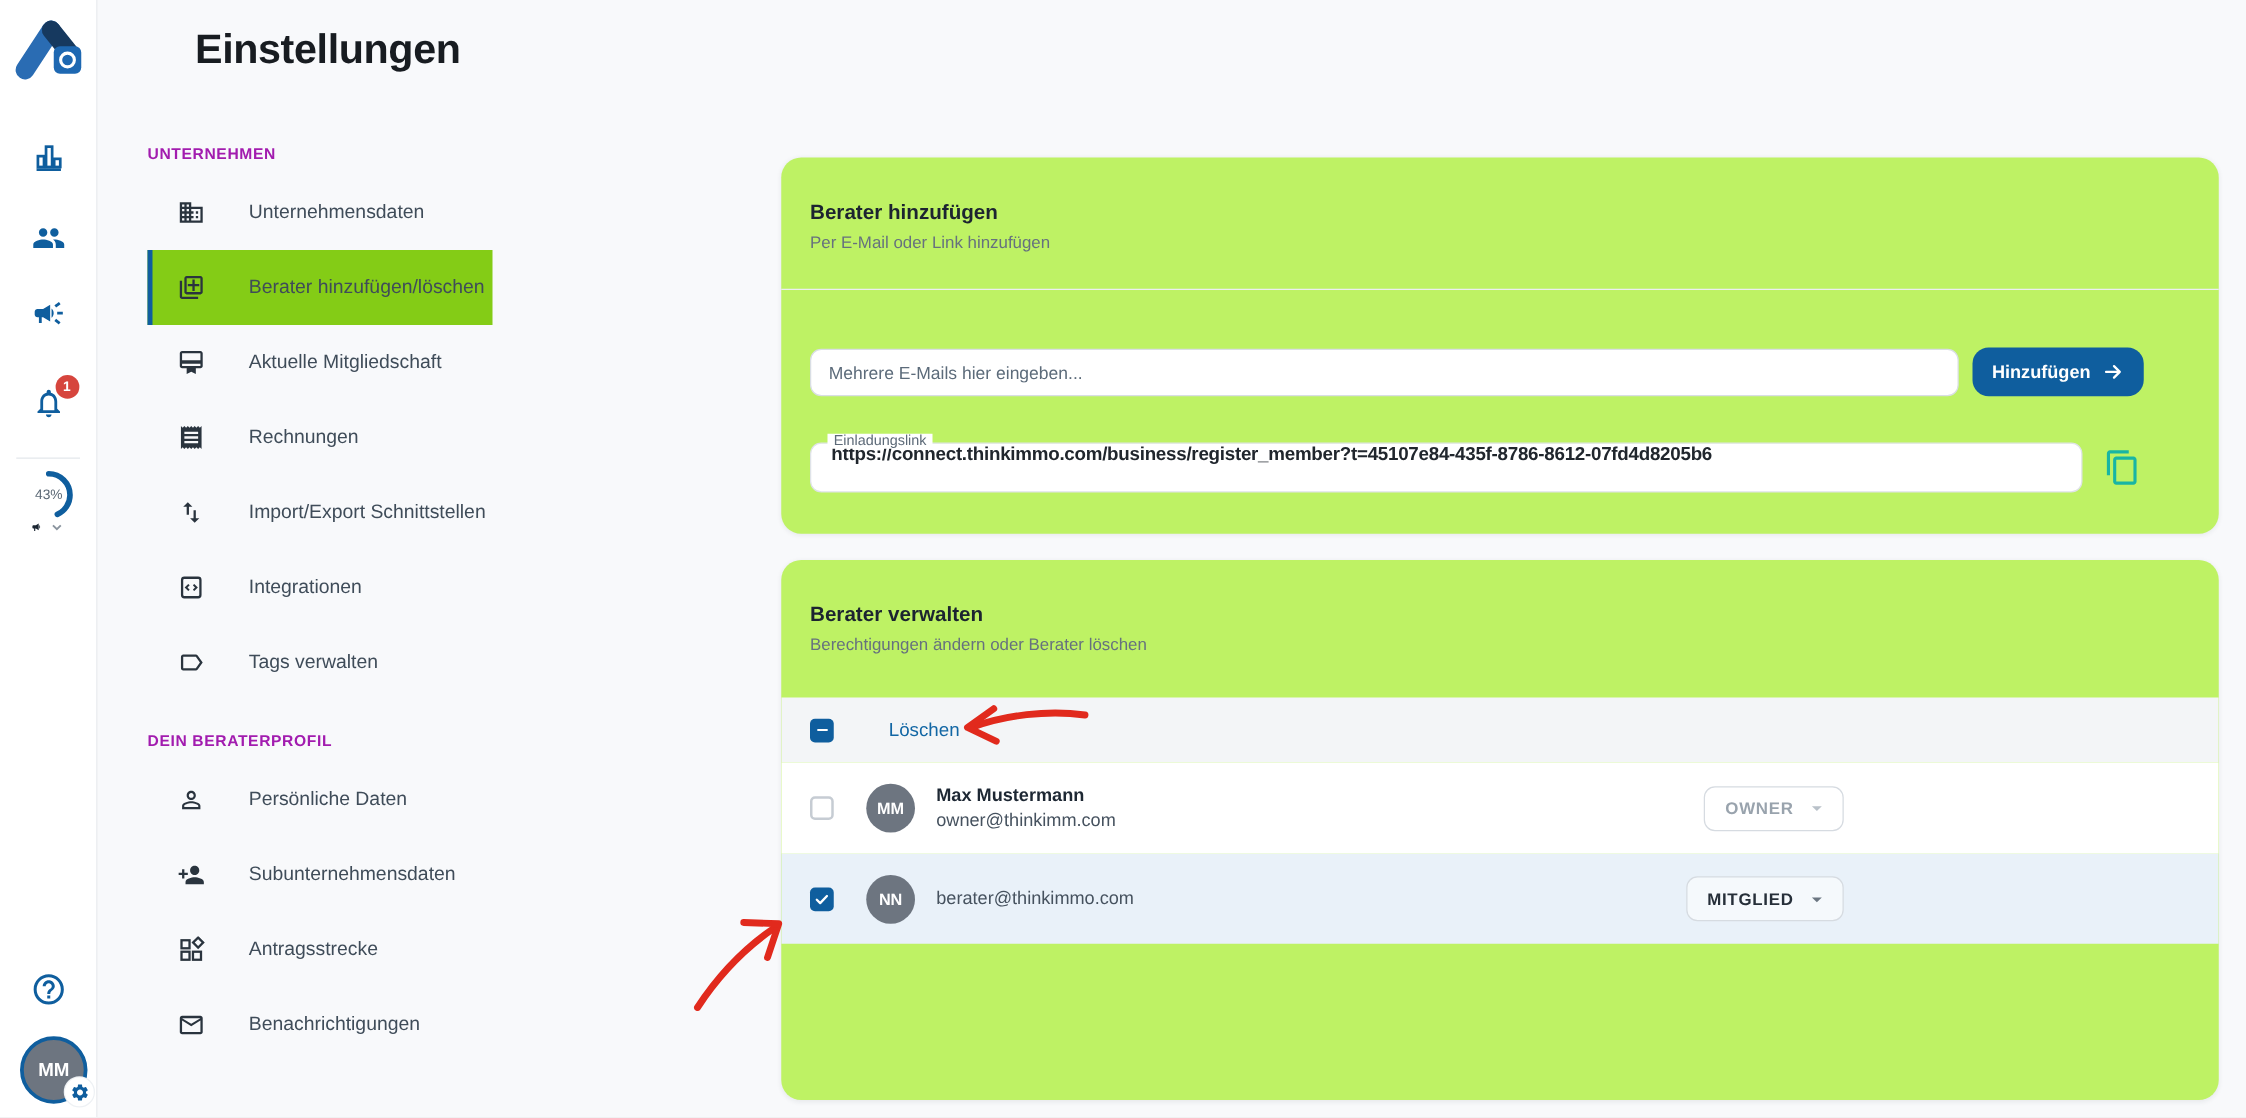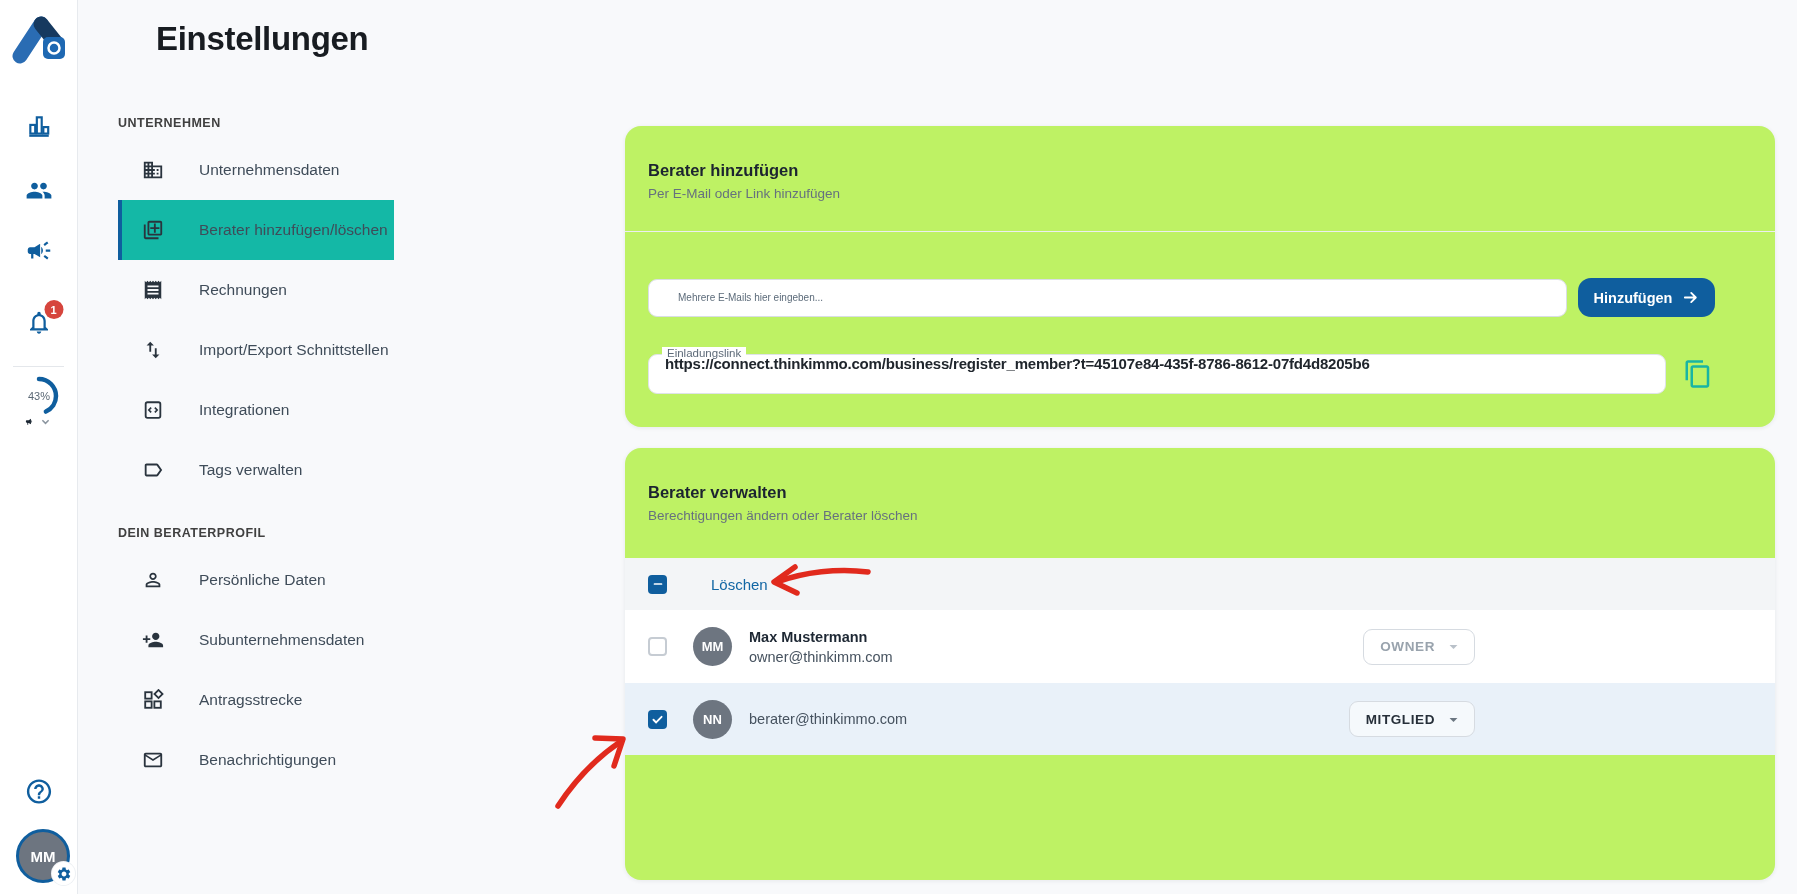--- a/index.html
+++ b/index.html
@@ -21,39 +21,39 @@
   .avatar-rail { position:absolute; left:16px; top:829px; width:54px; height:54px; border-radius:50%; background:#6d7580;
                  border:3px solid #0f5e9e; color:#fff; font-weight:700; font-size:15px; display:flex; align-items:center; justify-content:center; cursor:pointer; }
   .gear-badge { position:absolute; right:-8px; bottom:-5px; width:23px; height:23px; border-radius:50%; background:#fff;
                 display:flex; align-items:center; justify-content:center; color:#0f5e9e; box-shadow:0 0 0 1px #eef1f4; }
 
   
   .page-title { position:absolute; left:128px; top:20px; font-size:33px; font-weight:700; color:#181c21; letter-spacing:-.3px;margin-left:28px; }
 
   
   .settings-nav { position:absolute; left:118px; top:112px; width:276px; }
-  .nav-section-label { padding:4px 0 10px 0; font-size:12.5px; font-weight:700; color:#404040; letter-spacing:.5px; }
+  .nav-section-label { padding:4px 0 10px 0; font-size:12.5px; font-weight:700; color:#a21caf; letter-spacing:.5px; }
   .nav-section-label.second { margin-top:22px; }
   .nav-item { position:relative; height:60px; display:flex; align-items:center; padding-left:24px; gap:35px;
               color:#3f4c59; font-size:15.5px; cursor:pointer; }
   .nav-item .ni-icon { color:#2a343e; line-height:0; flex:none; }
-  .nav-item.active { background:#14b8a6; }
+  .nav-item.active { background:#84cc16; }
   .nav-item.active::before { content:""; position:absolute; left:0; top:0; bottom:0; width:4px; background:#0f5e9e; }
 
   
   .content { position:absolute; left:625px; top:126px; width:1150px; }
   .card { background:#bef264; border-radius:16px; box-shadow:0 1px 4px rgba(26,37,51,.08); }
   .card-head { padding:34px 24px 28px 23px; }
   .card-title { font-size:16.5px; font-weight:700; color:#1c2430; line-height:20px; }
   .card-subtitle { margin-top:5px; font-size:13.5px; color:#66717e; line-height:18px; }
   .divider { height:1px; background:#eceef1; }
 
   .card-add { height:301px; }
   .add-row { display:flex; align-items:center; margin-top:46px; padding:0 60px 0 23px; }
-  .email-input { flex:1; height:38px; border:1px solid #d9dee4; border-radius:9px; padding:0 29px; font-size:10px;
+  .email-input { flex:1; height:38px; border:1px solid #d9dee4; border-radius:9px; padding:0 14px; font-size:14px;
                  color:#333e4a; outline:none; font-family:inherit; background:#fff; }
   .email-input::placeholder { color:#5c6b7a; opacity:1; }
   .add-btn { flex:none; width:137px; height:39px; margin-left:11px; background:#0f5e9e; color:#fff; border:none; border-radius:13px;
              font-family:inherit; font-size:14.5px; font-weight:700; display:flex; align-items:center; justify-content:center; gap:10px; cursor:pointer; }
   .link-row { display:flex; align-items:center; margin-top:37px; padding:0 60px 0 23px; }
   .link-field { position:relative; flex:1; height:40px; border:1px solid #dfe3e8; border-radius:9px; display:flex; padding:0 16px; background:#fff; }
   .link-label { position:absolute; top:-8px; left:13px; background:#fff; padding:0 5px; font-size:11.5px; color:#5d6a78; }
   .link-value { font-size:15px; font-weight:700; color:#20262d; letter-spacing:-.2px; white-space:nowrap; overflow:hidden; }
   .copy-btn { flex:none; margin-left:15px; background:none; border:none; color:#18b5a4; cursor:pointer; line-height:0; padding:2px; }
 
@@ -172,20 +172,28 @@
 
     <div class="nav-item active">
       <span class="ni-icon">
         <svg width="22" height="22" viewBox="0 0 24 24" fill="currentColor">
             <path d="M4 6H2v14c0 1.1.9 2 2 2h14v-2H4V6zm16-4H8c-1.1 0-2 .9-2 2v12c0 1.1.9 2 2 2h12c1.1 0 2-.9 2-2V4c0-1.1-.9-2-2-2zm0 14H8V4h12v12zm-7-1h2v-4h4V9h-4V5h-2v4H9v2h4v4z"></path>
           </svg>
       </span>
       <span>Berater hinzufügen/löschen</span>
     </div>
 
+    <div class="nav-item">
+      <span class="ni-icon">
+        <svg width="22" height="22" viewBox="0 0 24 24" fill="currentColor">
+            <path d="M20 2H4c-1.11 0-2 .89-2 2v11c0 1.11.89 2 2 2h4v5l4-2 4 2v-5h4c1.11 0 2-.89 2-2V4c0-1.11-.89-2-2-2zm0 13H4v-2h16v2zm0-5H4V4h16v6z"></path>
+          </svg>
+      </span>
+      <span>Aktuelle Mitgliedschaft</span>
+    </div>
 
     <div class="nav-item">
       <span class="ni-icon">
         <svg width="22" height="22" viewBox="0 0 24 24" fill="currentColor">
             <path d="M18 17H6v-2h12v2zm0-4H6v-2h12v2zm0-4H6V7h12v2zM3 22l1.5-1.5L6 22l1.5-1.5L9 22l1.5-1.5L12 22l1.5-1.5L15 22l1.5-1.5L18 22l1.5-1.5L21 22V2l-1.5 1.5L18 2l-1.5 1.5L15 2l-1.5 1.5L12 2l-1.5 1.5L9 2 7.5 3.5 6 2 4.5 3.5 3 2v20z"></path>
           </svg>
       </span>
       <span>Rechnungen</span>
     </div>
 

